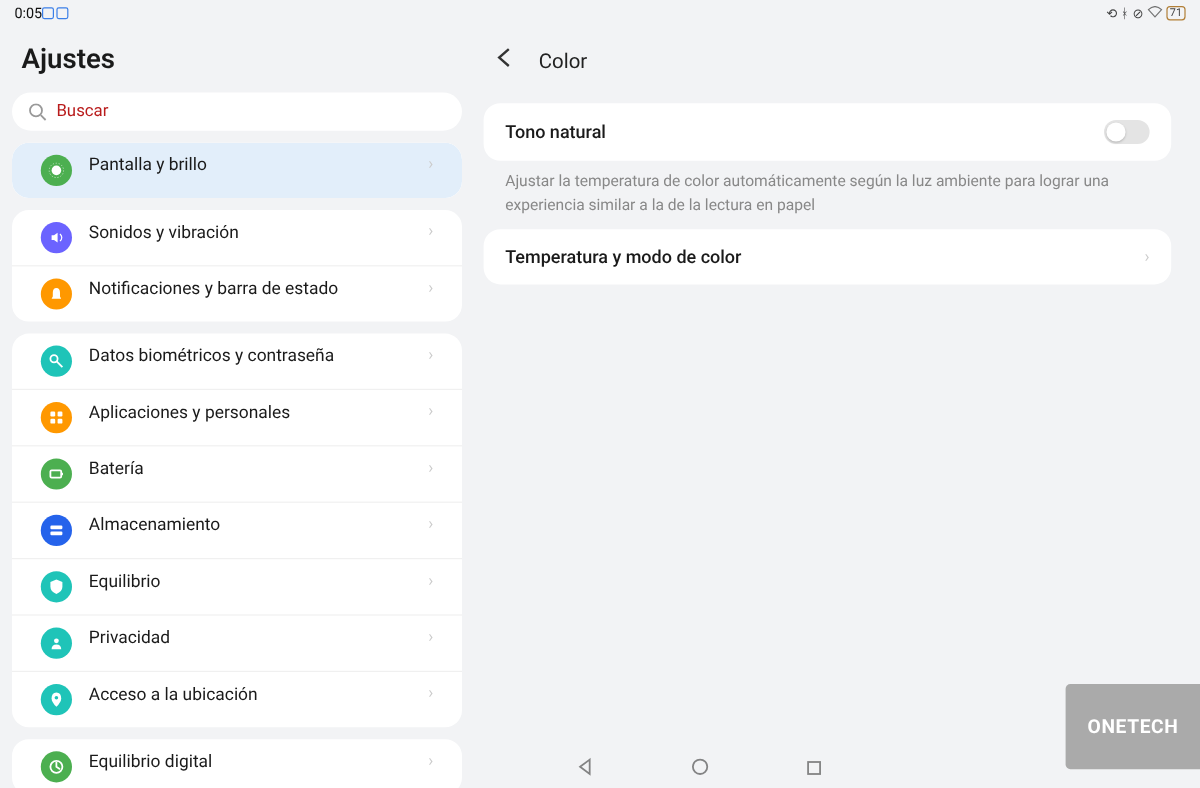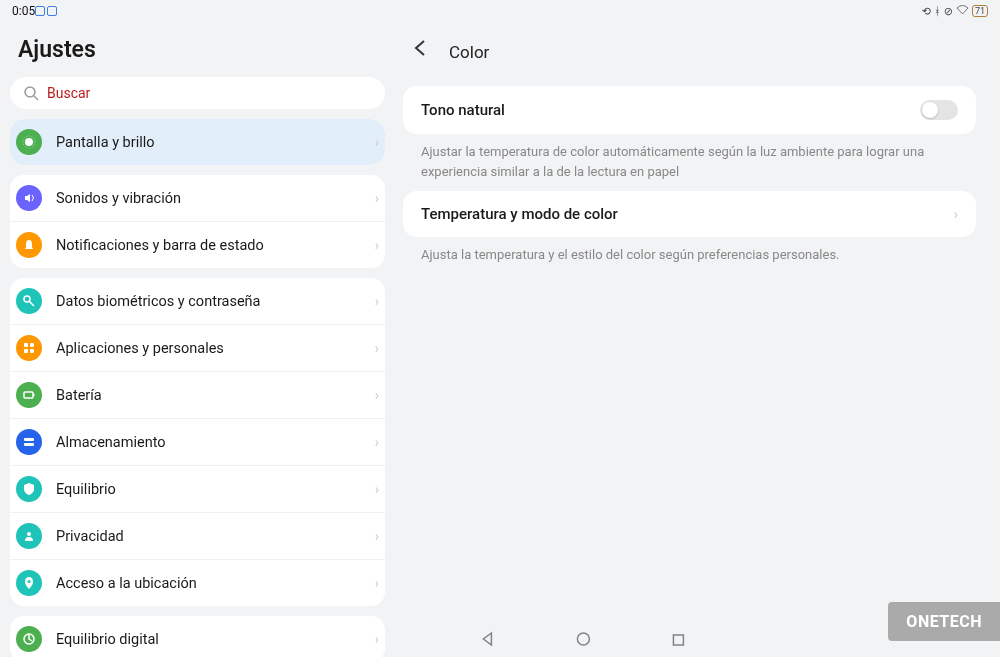--- a/index.html
+++ b/index.html
@@ -48,22 +48,22 @@
     .search-box svg { margin-right: 8px; }
     .search-placeholder { font-size: 14px; color: #b91c1c; }
     .group {
       background: #fff;
       border-radius: 14px;
       margin-bottom: 10px;
       overflow: hidden;
     }
     .row {
       display: flex;
-      align-items: center;
-      padding: 10px 6px;
+      align-items: flex-start;
+      padding: 10px 24px;
       border-bottom: 1px solid #f0f0f0;
       position: relative;
     }
     .row:last-child { border-bottom: none; }
     .row.selected { background: #e2eefa; border-radius: 14px; border-bottom: none; }
     .group.selected-wrap { padding: 0; }
     .row-icon {
       width: 26px;
       height: 26px;
       border-radius: 50%;
@@ -141,21 +141,21 @@
     }
     .nav-bar svg { opacity: 0.7; }
     .watermark {
       position: absolute;
       bottom: 16px;
       right: 0;
       background: #aaa;
       color: #fff;
       font-weight: 700;
       font-size: 16px;
-      padding: 10px 18px;
+      padding: 26px 18px;
       border-top-left-radius: 4px; border-bottom-left-radius: 4px;
       letter-spacing: 0.5px;
     }
     .battery-box {
       display: inline-flex;
       align-items: center;
       border: 1px solid #a16207;
       border-radius: 3px;
       padding: 0 2px;
       font-size: 9px;
@@ -338,21 +338,20 @@
       </div>
     </div>
     <div class="desc desc-standalone">Ajustar la temperatura de color automáticamente según la luz ambiente para lograr una experiencia similar a la de la lectura en papel</div>
 
     <div class="card">
       <div class="card-row">
         <span class="card-label">Temperatura y modo de color</span>
         <span class="chevron">›</span>
       </div>
     </div>
-    <div class="desc desc-standalone">Ajusta la temperatura y el estilo del color según preferencias personales.</div>
   </div>
 </div>
 
 <div class="nav-bar">
   <span><svg width="16" height="16" viewBox="0 0 16 16">
         <path d="M12 2 L4 8 L12 14 Z" fill="none" stroke="#555" stroke-width="1.5"></path>
       </svg></span>
   <span><svg width="16" height="16" viewBox="0 0 16 16">
         <circle cx="8" cy="8" r="6" fill="none" stroke="#555" stroke-width="1.5"></circle>
       </svg></span>

